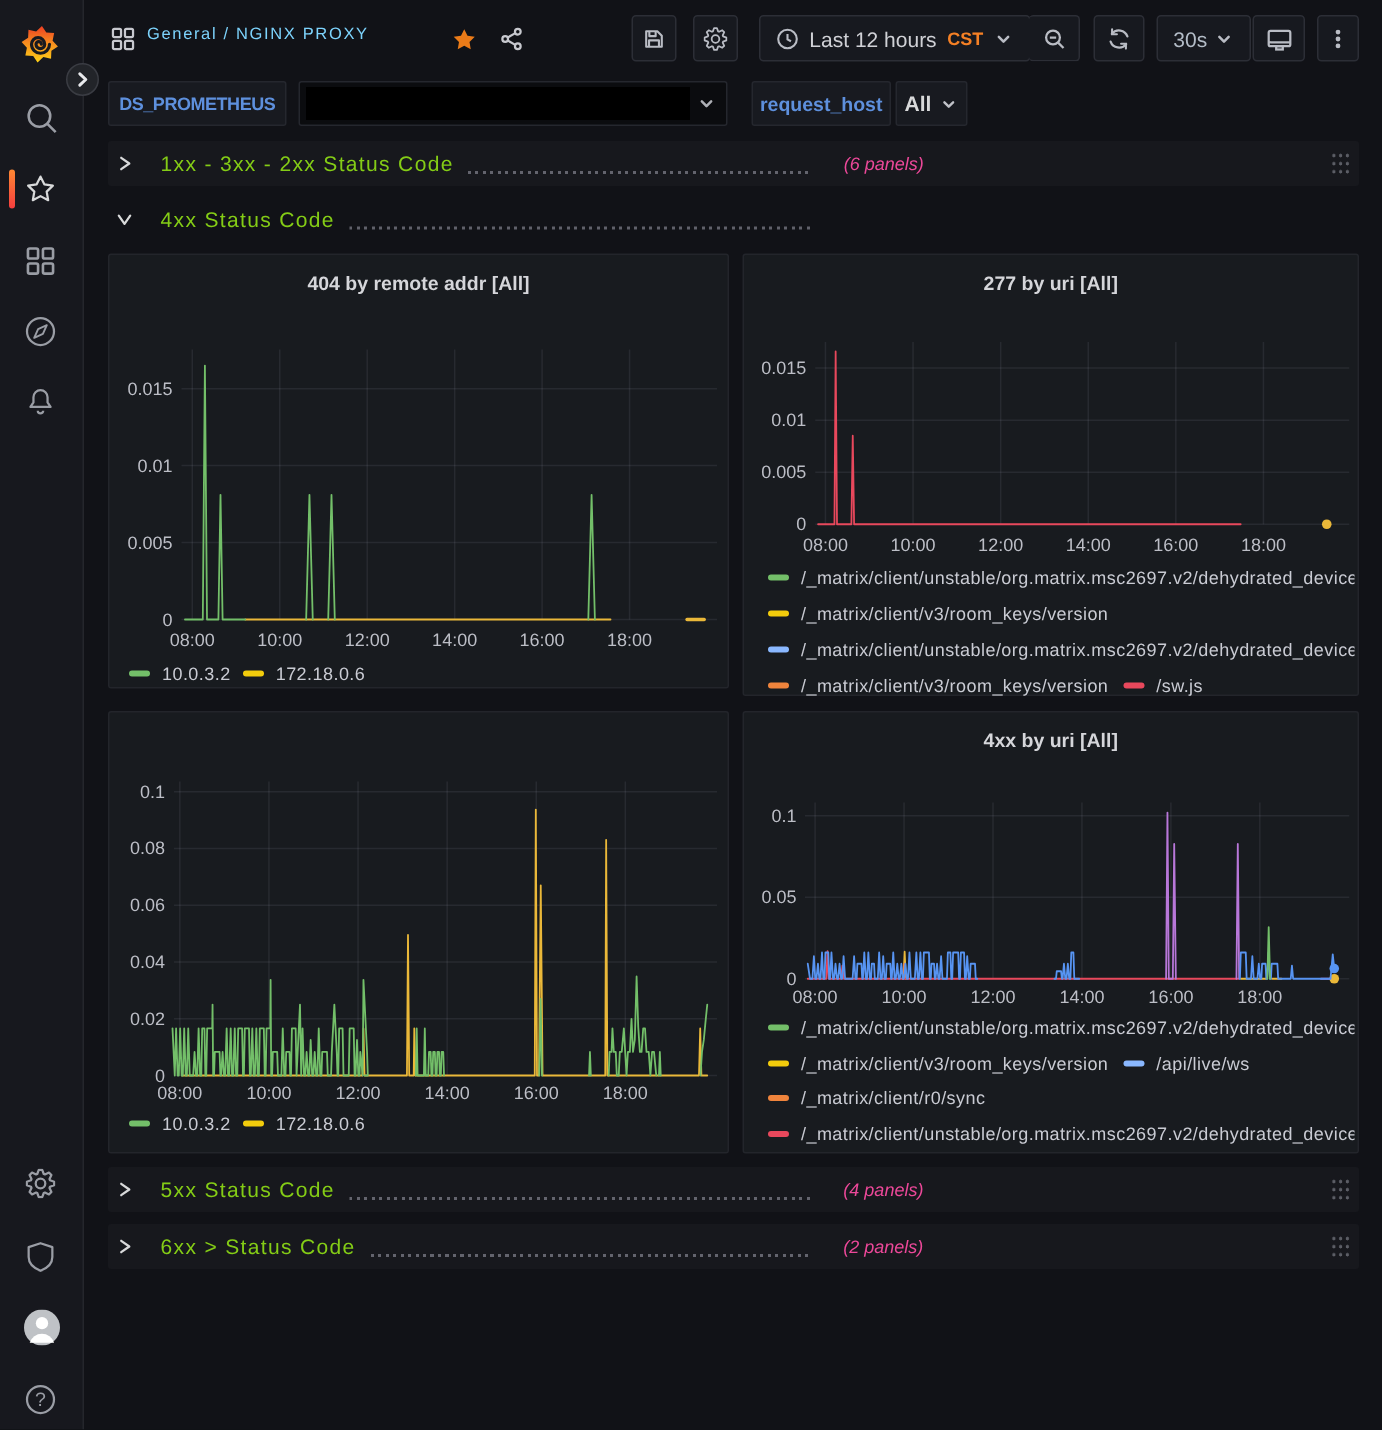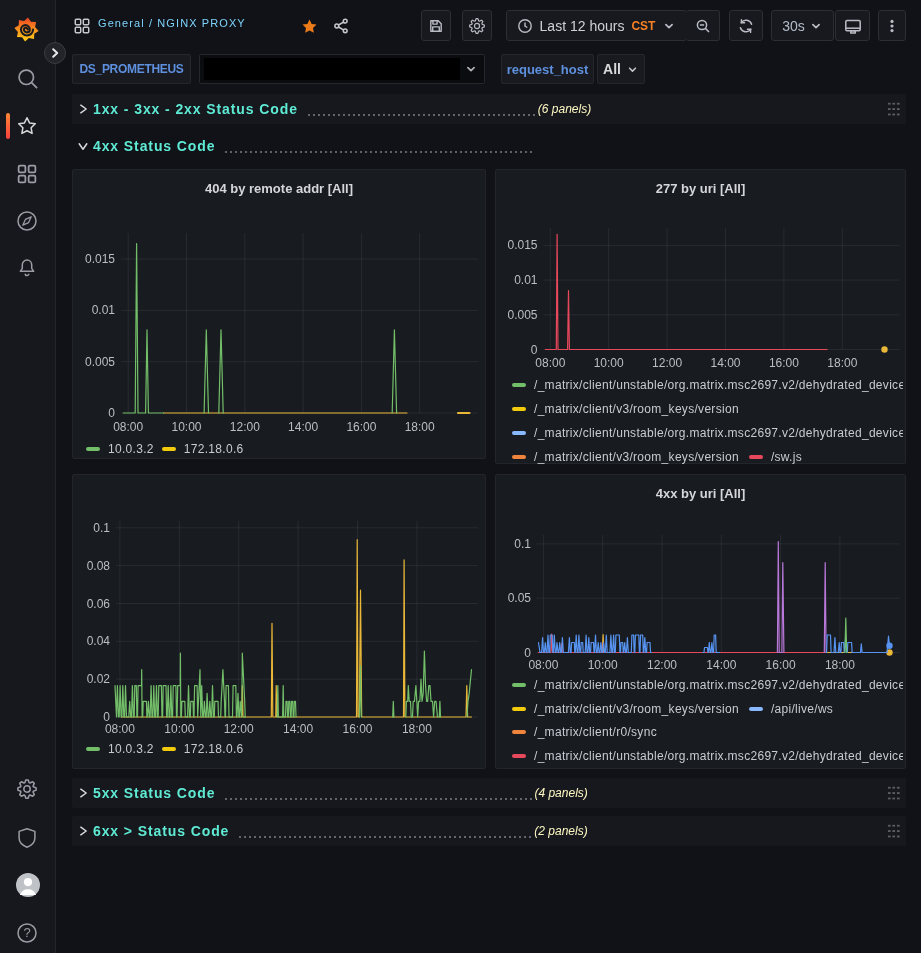--- a/index.html
+++ b/index.html
@@ -5,23 +5,23 @@
 position:relative;overflow:hidden;color:#d8d9da}
 .abs{position:absolute}
 #sidebar{position:absolute;left:0;top:0;width:56px;height:953px;background:#17181e;border-right:1px solid #25262c}
 .sbi{position:absolute;left:16px}
 .tb{position:absolute;top:10px;height:31px;border:1px solid #2c2e36;background:#17191f;border-radius:3px;
 display:flex;align-items:center;justify-content:center;gap:7px}
 .vbox{position:absolute;top:54px;height:30px;border-radius:2px;background:#181a20;border:1px solid #25272e;
 display:flex;align-items:center;justify-content:center}
 .rowhdr{position:absolute;left:72px;width:834px;height:30px;display:flex;align-items:center}
 .rowbg{background:#17181d;border-radius:2px}
-.rtitle{font-size:14px;font-weight:bold;letter-spacing:.9px;color:#5eead4;margin-left:3px;white-space:nowrap}
+.rtitle{font-size:14px;font-weight:normal;letter-spacing:.9px;color:#84cc16;margin-left:17px;white-space:nowrap}
 .dots{height:2px;margin-left:10px;background:repeating-linear-gradient(90deg,rgba(204,204,220,.42) 0 2px,transparent 2px 5px);align-self:flex-end;margin-bottom:8px}
-.pcount{font-style:italic;font-size:12px;color:#fef9c3;}
+.pcount{font-style:italic;font-size:12px;color:#ec4899;margin-left:20px}
 .handle{position:absolute;right:6px;top:7px;width:13px;height:17px;
 background-image:radial-gradient(circle,#5c5e66 1.1px,transparent 1.3px);background-size:4.5px 5.4px}
 .panel{position:absolute;background:#181b1f;border:1px solid #23252b;border-radius:2px}
 .ptitle{position:absolute;top:11px;left:0;right:0;text-align:center;font-size:13px;font-weight:bold;color:#d5d6da}
 .lrow{position:absolute;display:flex;align-items:center;white-space:nowrap;overflow:hidden;right:2px;height:16px}
 .lsw{display:inline-block;width:14px;height:4px;border-radius:2px;margin-right:8px;flex:none}
 .ltx{font-size:12px;letter-spacing:.3px;color:#c9cbd3;margin-right:10px}
 </style></head><body>
 <div id="sidebar">
     <div class="abs" style="left:14px;top:16px"><svg width="25" height="27" viewBox="0 0 25 27" style="">

